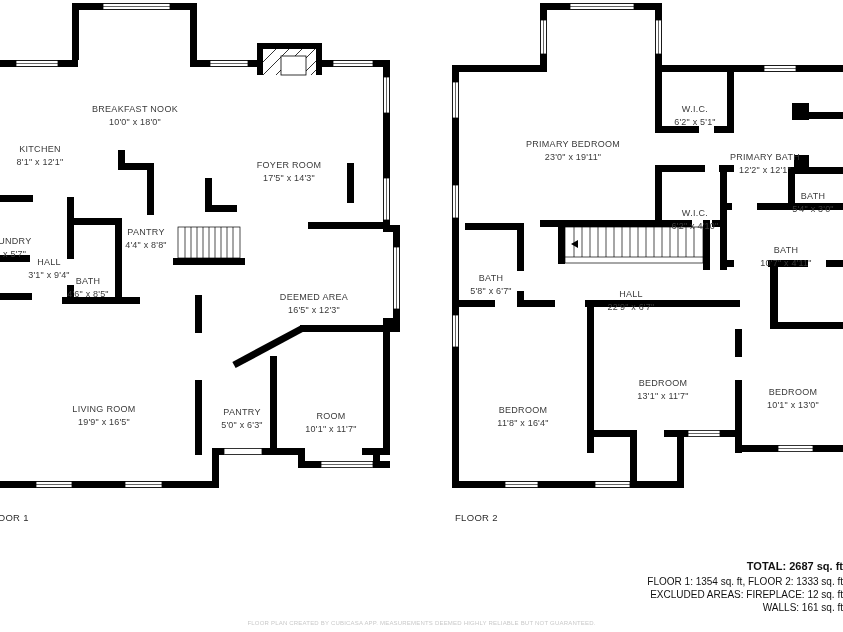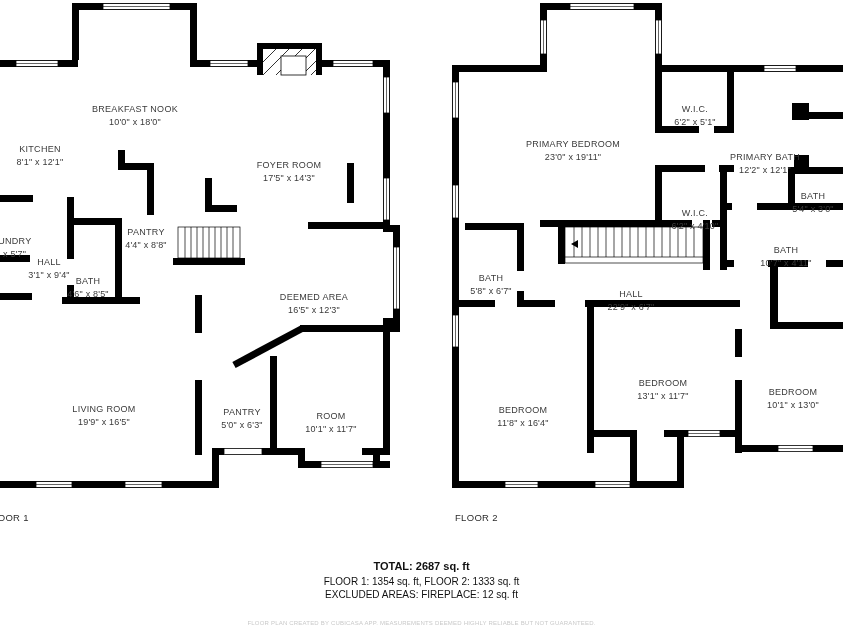--- a/index.html
+++ b/index.html
@@ -10,21 +10,21 @@
   #walls-svg{position:absolute;left:0;top:0;}
   .rlabel{
     position:absolute;transform:translateX(-50%);
     text-align:center;white-space:nowrap;color:#3a3a3a;
   }
   .rname{font-size:9px;line-height:9px;letter-spacing:.3px;margin-top:16px;}
   .rdims{font-size:9px;line-height:9px;margin-top:4px;letter-spacing:.2px;}
   .caption{
     position:absolute;font-size:9.5px;color:#2b2b2b;letter-spacing:.3px;white-space:nowrap;
   }
-  .sumline{position:absolute;left:0;width:843px;text-align:center;color:#111;}
+  .sumline{position:absolute;left:0;width:843px;text-align:right;color:#111;}
   .sum-total{font-size:11px;font-weight:bold;}
   .sum-reg{font-size:10px;}
   .disclaimer{
     position:absolute;left:0;width:843px;text-align:center;
     font-size:6px;color:#c9c9c9;letter-spacing:.2px;
   }
 </style>
 </head>
 <body>
 
@@ -331,16 +331,17 @@
     <div class="rname">BEDROOM</div>
     <div class="rdims">10'1" x 13'0"</div>
   </div>
 
   <div class="caption" style="left:-14px;top:512px">FLOOR 1</div>
   <div class="caption" style="left:455px;top:512px">FLOOR 2</div>
 
   <div class="sumline sum-total" style="top:560px">TOTAL: 2687 sq. ft</div>
   <div class="sumline sum-reg" style="top:576px">FLOOR 1: 1354 sq. ft, FLOOR 2: 1333 sq. ft</div>
   <div class="sumline sum-reg" style="top:589px">EXCLUDED AREAS: FIREPLACE: 12 sq. ft</div>
+  <div class="sumline sum-reg" style="top:602px">WALLS: 161 sq. ft</div>
 
   <div class="disclaimer" style="top:620px">FLOOR PLAN CREATED BY CUBICASA APP. MEASUREMENTS DEEMED HIGHLY RELIABLE BUT NOT GUARANTEED.</div>
 
 </div>
 
 </body></html>

